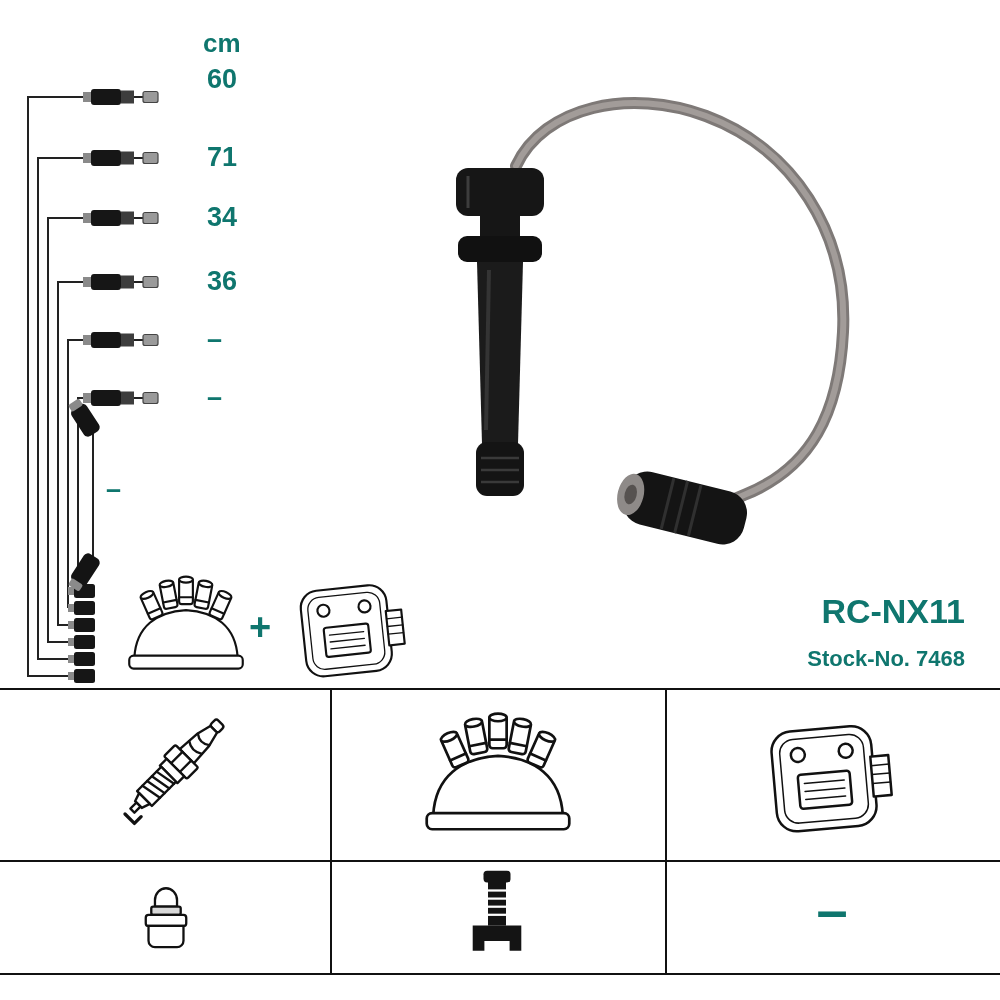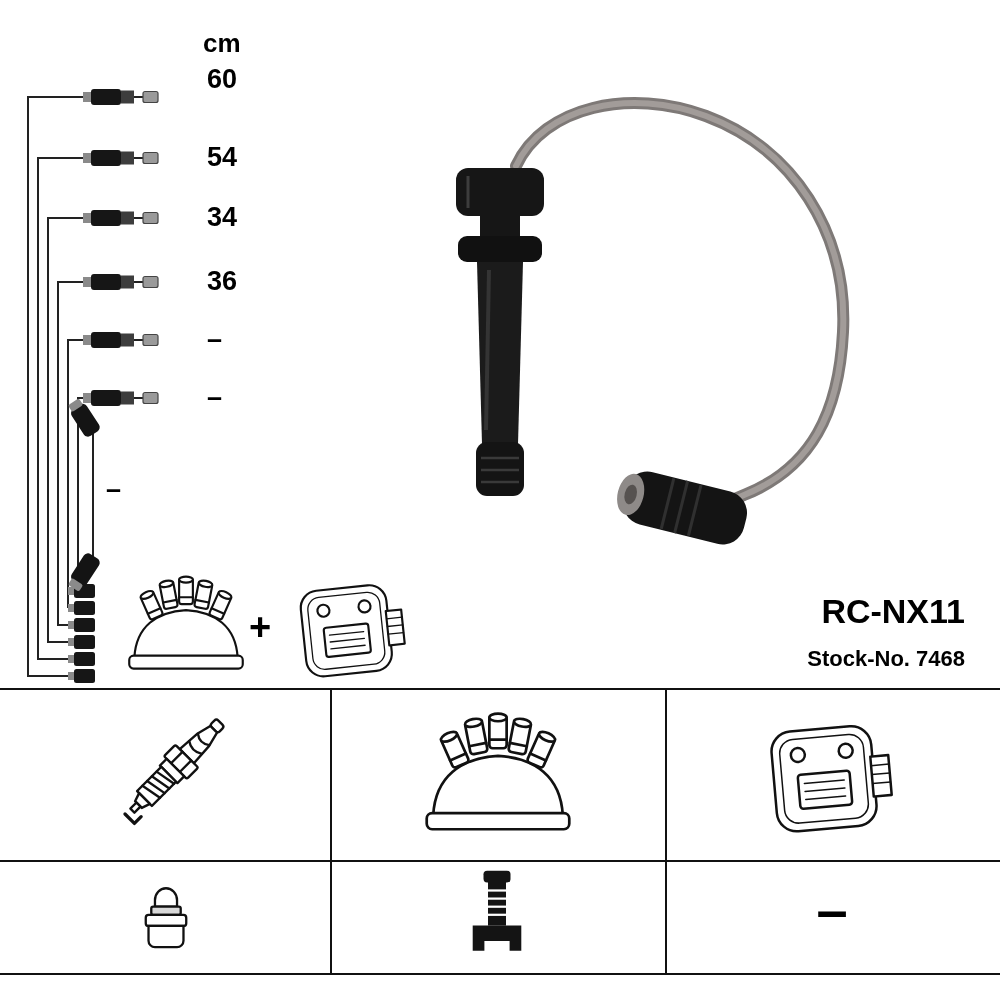--- a/index.html
+++ b/index.html
@@ -1,21 +1,21 @@
 <!DOCTYPE html>
 <html><head>
 <meta charset="utf-8">
 <style>
   html,body{margin:0;padding:0;background:#fff;}
   .canvas{
     position:relative;width:1000px;height:1000px;background:#ffffff;
     font-family:"Liberation Sans",sans-serif;color:#111;overflow:hidden;
   }
   .art{position:absolute;left:0;top:0;width:1000px;height:1000px;}
-  .lbl{position:absolute;color:#000000;white-space:nowrap;}
+  .lbl{position:absolute;color:#0f766e;white-space:nowrap;}
   .len{font-size:27px;font-weight:600;line-height:30px;}
   .unit{font-size:26px;font-weight:600;}
   .plus{font-size:38px;font-weight:600;}
   .code{font-size:34px;font-weight:700;text-align:right;width:205px;}
   .stock{font-size:22px;font-weight:700;text-align:right;width:205px;}
   .celldash{font-size:56px;font-weight:700;text-align:center;width:80px;line-height:56px;}
   
   .outl{fill:#ffffff;stroke:#111111;stroke-width:2.5;stroke-linejoin:round;stroke-linecap:round;}
   .thin{stroke-width:1.5;fill:none;}
   .wire{fill:none;stroke:#222222;stroke-width:2;}
@@ -220,21 +220,21 @@
     <g transform="translate(166,914) scale(0.92) translate(-35,-45)">
       <use href="#sym-terminal-nut"></use>
     </g>
     <g transform="translate(497,913) scale(0.9) translate(-40,-50)">
       <use href="#sym-straight-boot"></use>
     </g>
   </svg>
 
   <div class="lbl unit" style="left:203px;top:28px;">cm</div>
   <div class="lbl len" style="left:207px;top:64px;">60</div>
-  <div class="lbl len" style="left:207px;top:142px;">54</div>
+  <div class="lbl len" style="left:207px;top:142px;">71</div>
   <div class="lbl len" style="left:207px;top:202px;">34</div>
   <div class="lbl len" style="left:207px;top:266px;">36</div>
   <div class="lbl len" style="left:207px;top:324px;">–</div>
   <div class="lbl len" style="left:207px;top:382px;">–</div>
   <div class="lbl len" style="left:106px;top:474px;">–</div>
 
   <div class="lbl plus" style="left:249px;top:606px;">+</div>
 
   <div class="lbl code" style="left:760px;top:592px;">RC-NX11</div>
   <div class="lbl stock" style="left:760px;top:646px;">Stock-No. 7468</div>

